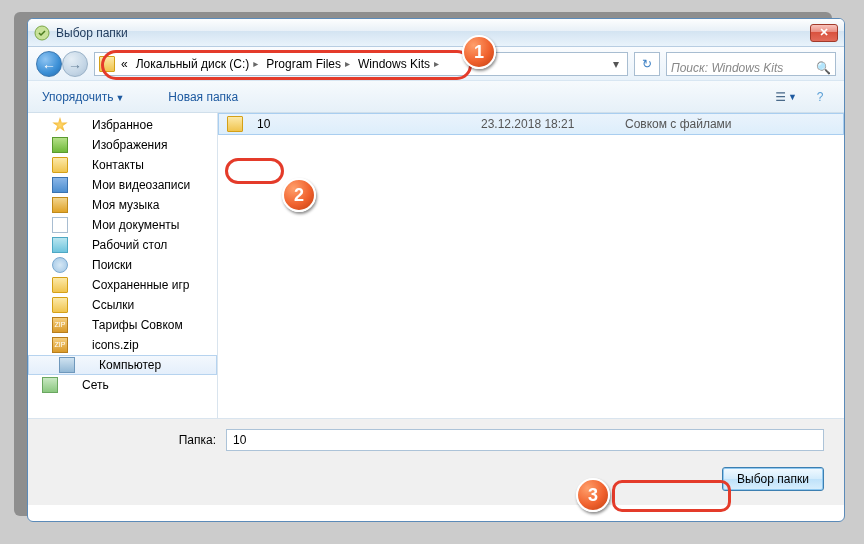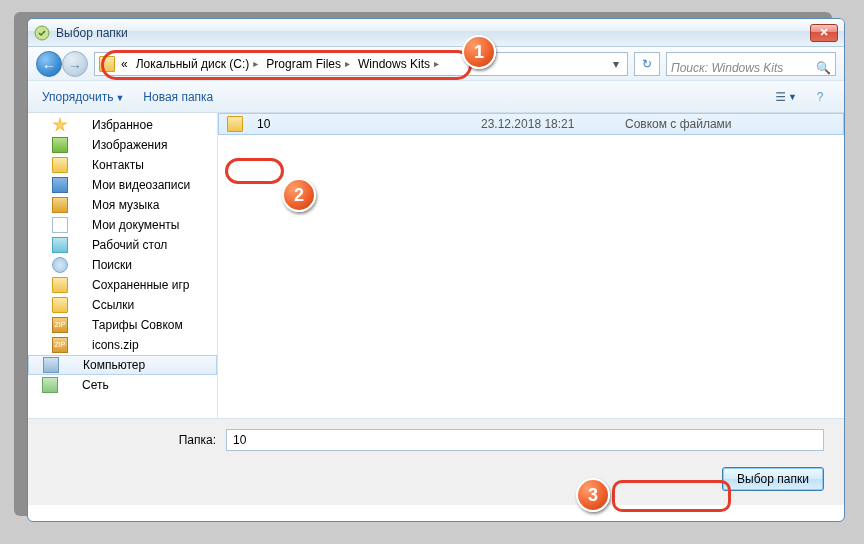--- a/index.html
+++ b/index.html
@@ -16,21 +16,21 @@
 .navcircle{width:26px;height:26px;border-radius:50%;background:radial-gradient(circle at 35% 30%,#8fc5f3,#3b8fd6 60%,#2268a8);border:1px solid #3a77b0;display:flex;align-items:center;justify-content:center;color:#fff;font-size:14px}
 .navcircle.fwd{background:radial-gradient(circle at 35% 30%,#e5eef5,#c4d6e6 60%,#a8bed3);border-color:#9ab2c8;color:#6a849c}
 .addressbar{flex:1;height:24px;background:#fff;border:1px solid #a8bdd1;display:flex;align-items:center;padding:0 4px;gap:4px;position:relative}
 .addr-folder{width:16px;height:16px}
 .addr-seg{display:flex;align-items:center;gap:4px;padding:0 2px}
 .addr-arrow{color:#666;font-size:10px}
 .addr-drop{margin-left:auto;color:#555;padding:0 4px}
 .refreshbox{width:26px;height:24px;background:#fff;border:1px solid #a8bdd1;display:flex;align-items:center;justify-content:center;color:#3b7fc4}
 .searchbox{width:170px;height:24px;background:#fff;border:1px solid #a8bdd1;display:flex;align-items:flex-end;padding:0 4px;color:#888;font-style:italic}
 .searchbox .sicon{margin-left:auto;font-style:normal}
-.toolbar{height:32px;background:linear-gradient(#f6fafd,#e6f0f8);border-bottom:1px solid #d0dfeb;display:flex;align-items:center;padding:0 14px;gap:19px}
+.toolbar{height:32px;background:linear-gradient(#f6fafd,#e6f0f8);border-bottom:1px solid #d0dfeb;display:flex;align-items:center;padding:0 14px;gap:44px}
 .toolbar a{color:#1e5aa0;text-decoration:none}
 .toolbar .tdrop{color:#1e5aa0;font-size:9px;margin-left:2px}
 .toolbar-right{margin-left:auto;display:flex;gap:14px;align-items:center;color:#4a6a8a}
 .tb-icon{width:20px;height:18px;display:flex;align-items:center;justify-content:center}
 .content{display:flex;height:306px;border-bottom:1px solid #d9e4ee}
 .sidebar{width:190px;border-right:1px solid #d9e4ee;overflow:hidden;padding-top:2px}
 .sitem{display:flex;align-items:center;height:20px;padding-left:24px;gap:24px;white-space:nowrap}
 .sitem.sel{background:linear-gradient(#f3f8fd,#e4effb);border:1px solid #b6d3ef}
 .sitem .si{width:16px;height:16px;flex-shrink:0}
 .folder-ico{background:linear-gradient(#fce9a8,#f0c44e);border:1px solid #d4a017;border-radius:1px}
@@ -161,21 +161,21 @@
           <span>Ссылки</span>
         </div>
       <div class="sitem">
           <span class="si zip-ico">ZIP</span>
           <span>Тарифы Совком</span>
         </div>
       <div class="sitem">
           <span class="si zip-ico">ZIP</span>
           <span>icons.zip</span>
         </div>
-      <div class="sitem sel" style="padding-left:14px">
+      <div class="sitem sel" style="padding-left:30px">
           <span class="si comp-ico"></span>
           <span>Компьютер</span>
         </div>
       <div class="sitem" style="padding-left:14px">
           <span class="si net-ico"></span>
           <span>Сеть</span>
         </div>
     </div>
     <div class="filearea">
       <div class="filerow">

